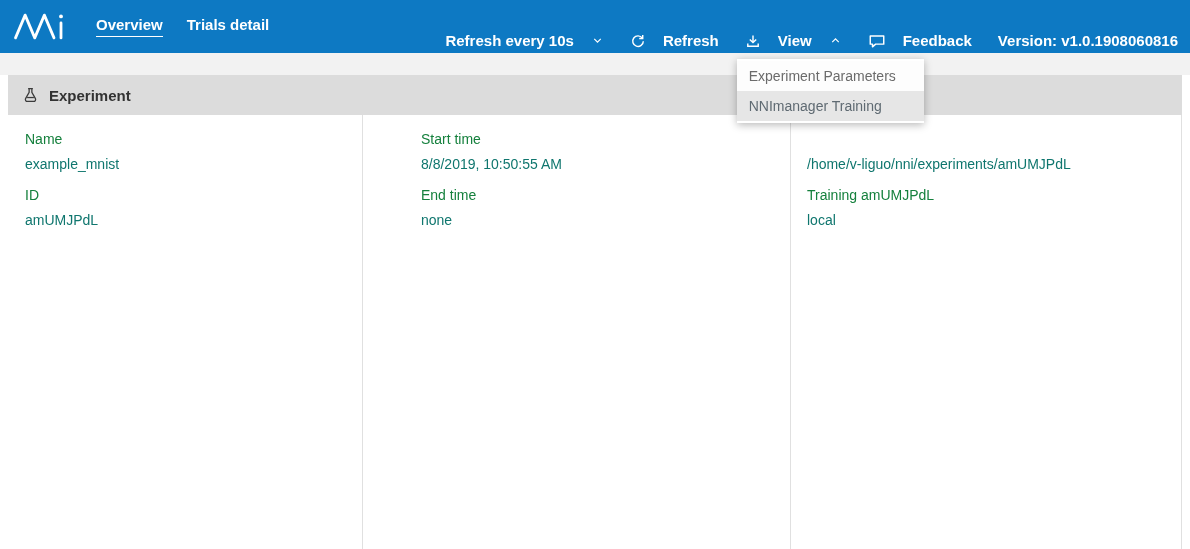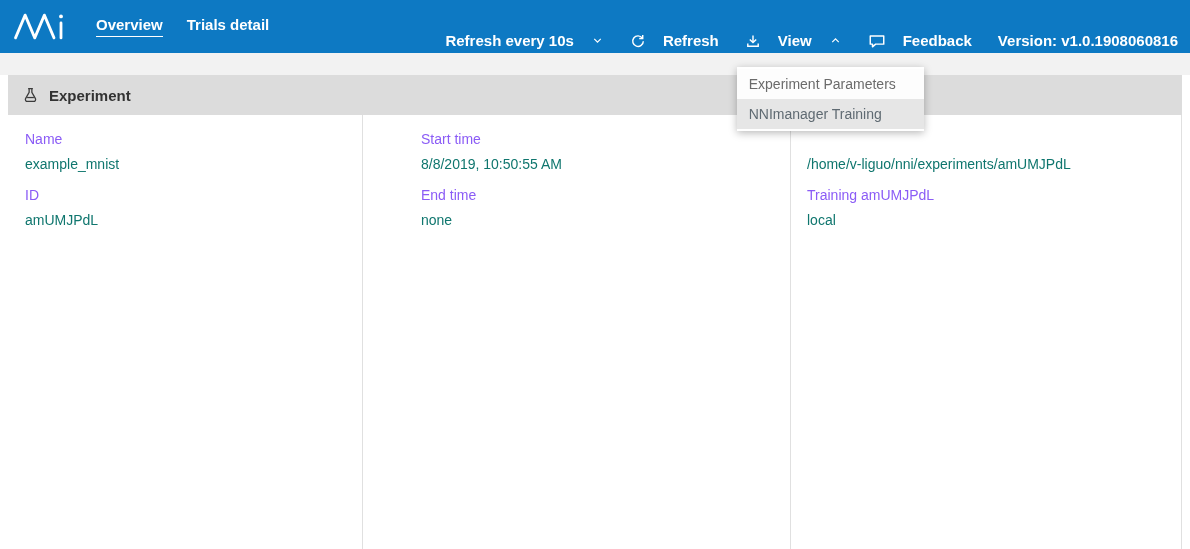--- a/index.html
+++ b/index.html
@@ -49,21 +49,21 @@
     height: 53px;
     margin-top: 28px;
   }
   .nav-item svg { display: block; }
   .version { cursor: default; font-weight: 600; }
 
   
   .view-wrap { position: relative; }
   .dropdown {
     position: absolute;
-    top: 53px;
+    top: 45px;
     left: -8px;
     width: 187px;
     background: #ffffff;
     box-shadow: 0 2px 8px rgba(0,0,0,0.28);
     z-index: 20;
     padding: 2px 0;
   }
   .dd-item {
     font-size: 14px;
     font-weight: 400;
@@ -100,21 +100,21 @@
     border-right: 1px solid #e0e0e0;
     background: #fff;
   }
   .col { padding-top: 16px; }
   .col + .col { border-left: 1px solid #e0e0e0; }
   .col.c1 { padding-left: 17px; }
   .col.c2 { padding-left: 58px; }
   .col.c3 { padding-left: 16px; }
   .field-label {
     font-size: 14px;
-    color: #8b5cf6;
+    color: #15803d;
     margin-bottom: 9px;
     min-height: 16px;
   }
   .field-value {
     font-size: 14px;
     color: #0f766e;
     margin-bottom: 15px;
   }
 </style>
 </head>

